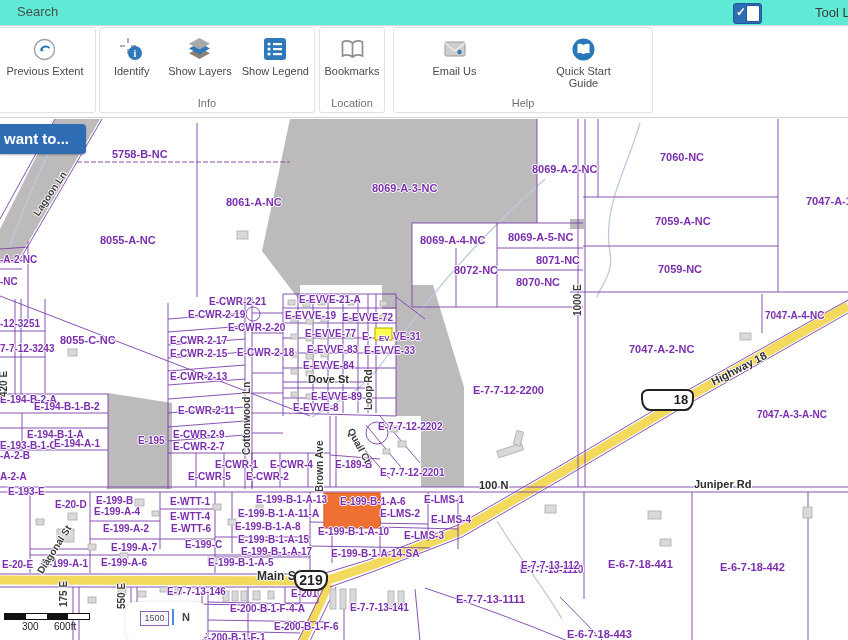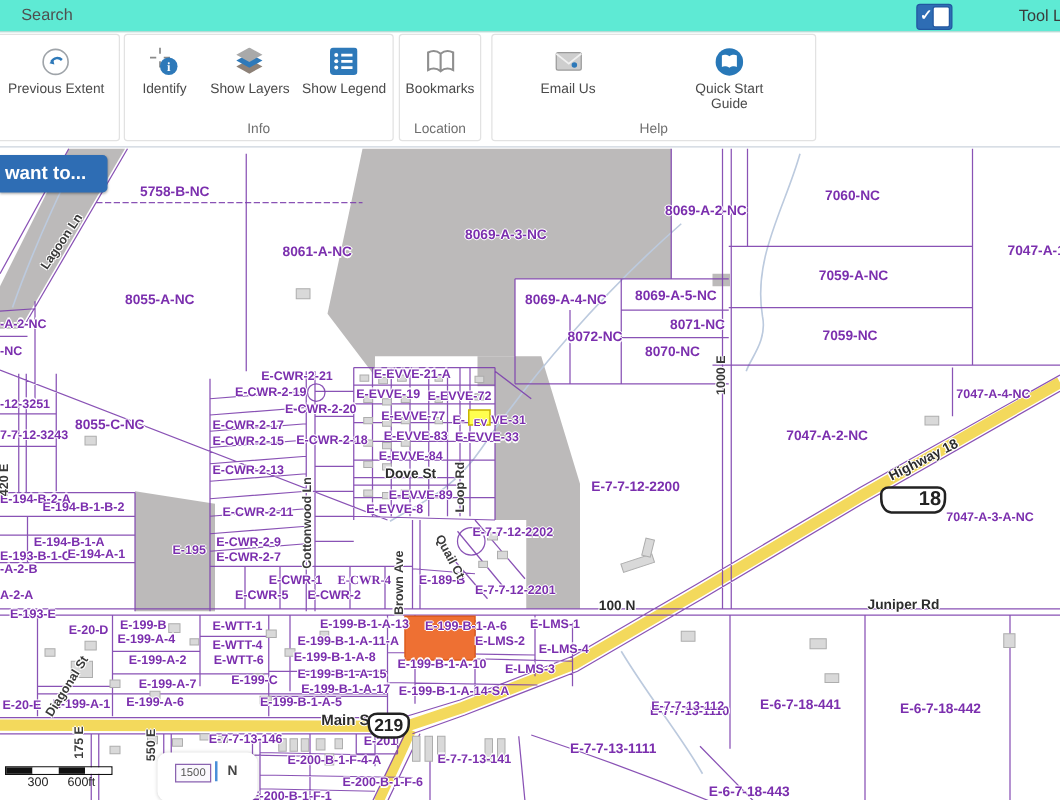--- a/index.html
+++ b/index.html
@@ -38,22 +38,22 @@
   .ml.s,.ml.sb{color:#3a3a3a;font-weight:bold;font-size:10px;
     text-shadow:1px 0 0 #fff,-1px 0 0 #fff,0 1px 0 #fff,0 -1px 0 #fff;}
   .ml.sb{color:#2c2c2c;}
 
   #iwantto{position:absolute;left:0;top:6px;width:82px;height:30px;background:#2e6db4;
     border-radius:0 4px 4px 0;color:#fff;font-weight:bold;font-size:15px;line-height:30px;
     padding-left:4px;box-shadow:0 1px 2px rgba(0,0,0,.3);cursor:pointer;}
 
   .shield{position:absolute;background:#fff;border:2px solid #222;color:#222;font-weight:bold;
     text-align:center;}
-  #shield18{left:704px;top:271px;width:22px;height:18px;border-radius:7px 7px 9px 9px/6px 6px 12px 12px;
-    font-size:16px;line-height:17px;padding-left:27px;}
+  #shield18{left:641px;top:271px;width:22px;height:18px;border-radius:7px 7px 9px 9px/6px 6px 12px 12px;
+    font-size:13px;line-height:17px;padding-left:27px;}
   #shield219{left:294px;top:452px;width:30px;height:17px;border-radius:8px 8px 11px 11px/6px 6px 12px 12px;
     font-size:14px;line-height:16px;}
 
   #scalebar{position:absolute;left:4px;top:495px;width:100px;}
   #scalebar .bar{display:flex;width:84px;height:5px;border:1px solid #111;}
   #scalebar .bar div{flex:1;}
   #scalebar .b1,#scalebar .b3{background:#111;}
   #scalebar .b2,#scalebar .b4{background:#fff;}
   #scalebar .nums{position:relative;font-size:10px;color:#222;height:12px;}
   #scalebar .n1{position:absolute;left:18px;top:1px;}
@@ -356,21 +356,21 @@
         <span class="ml p" style="left: 228px; top: 205px;">E-CWR-2-20</span>
         <span class="ml p" style="left: 170px; top: 218px;">E-CWR-2-17</span>
         <span class="ml p" style="left: 237px; top: 230px;">E-CWR-2-18</span>
         <span class="ml p" style="left: 170px; top: 231px;">E-CWR-2-15</span>
         <span class="ml p" style="left: 170px; top: 254px;">E-CWR-2-13</span>
         <span class="ml p" style="left: 178px; top: 288px;">E-CWR-2-11</span>
         <span class="ml p" style="left: 173px; top: 312px;">E-CWR-2-9</span>
         <span class="ml p" style="left: 173px; top: 324px;">E-CWR-2-7</span>
         <span class="ml p" style="left: 138px; top: 318px;">E-195</span>
         <span class="ml p" style="left: 215px; top: 342px;">E-CWR-1</span>
-        <span class="ml p" style="left: 270px; top: 342px; font-family: Liberation Serif, serif;">E-CWR-4</span>
+        <span class="ml p" style="left: 270px; top: 342px;">E-CWR-4</span>
         <span class="ml p" style="left: 188px; top: 354px;">E-CWR-5</span>
         <span class="ml p" style="left: 246px; top: 354px;">E-CWR-2</span>
         <span class="ml p" style="left: 335px; top: 342px;">E-189-B</span>
         <span class="ml p" style="left: 378px; top: 304px;">E-7-7-12-2202</span>
         <span class="ml p" style="left: 380px; top: 350px;">E-7-7-12-2201</span>
         <span class="ml p" style="font-size: 11px; left: 473px; top: 267px; text-align: right;">E-7-7-12-2200</span>
         <span class="ml p" style="left: 299px; top: 177px;">E-EVVE-21-A</span>
         <span class="ml p" style="left: 285px; top: 193px;">E-EVVE-19</span>
         <span class="ml p" style="left: 342px; top: 195px;">E-EVVE-72</span>
         <span class="ml p" style="left: 305px; top: 211px;">E-EVVE-77</span>
@@ -408,21 +408,21 @@
         <span class="ml p" style="left: 208px; top: 440px;">E-199-B-1-A-5</span>
         <span class="ml p" style="left: 2px; top: 442px;">E-20-E</span>
         <span class="ml p" style="left: 42px; top: 441px;">E-199-A-1</span>
         <span class="ml p" style="left: 340px; top: 379px;">E-199-B-1-A-6</span>
         <span class="ml p" style="left: 424px; top: 377px;">E-LMS-1</span>
         <span class="ml p" style="left: 380px; top: 391px;">E-LMS-2</span>
         <span class="ml p" style="left: 431px; top: 397px;">E-LMS-4</span>
         <span class="ml p" style="left: 318px; top: 409px;">E-199-B-1-A-10</span>
         <span class="ml p" style="left: 404px; top: 413px;">E-LMS-3</span>
         <span class="ml p" style="left: 520px; top: 400px; margin-top: 47px;">E-7-7-13-1110</span>
-        <span class="ml p" style="left: 319px; top: 431px;">E-199-B-1-A-14-SA</span>
+        <span class="ml p" style="left: 331px; top: 431px;">E-199-B-1-A-14-SA</span>
         <span class="ml p" style="left: 521px; top: 443px;">E-7-7-13-112</span>
         <span class="ml p" style="font-size: 11px; left: 608px; top: 441px;">E-6-7-18-441</span>
         <span class="ml p" style="font-size: 11px; left: 720px; top: 444px;">E-6-7-18-442</span>
         <span class="ml p" style="font-size: 11px; left: 567px; top: 511px;">E-6-7-18-443</span>
         <span class="ml p" style="left: 291px; top: 471px;">E-201</span>
         <span class="ml p" style="left: 230px; top: 486px;">E-200-B-1-F-4-A</span>
         <span class="ml p" style="left: 350px; top: 485px;">E-7-7-13-141</span>
         <span class="ml p" style="font-size: 11px; left: 456px; top: 476px;">E-7-7-13-1111</span>
         <span class="ml p" style="left: 274px; top: 504px;">E-200-B-1-F-6</span>
         <span class="ml p" style="left: 201px; top: 515px;">E-200-B-1-F-1</span>

